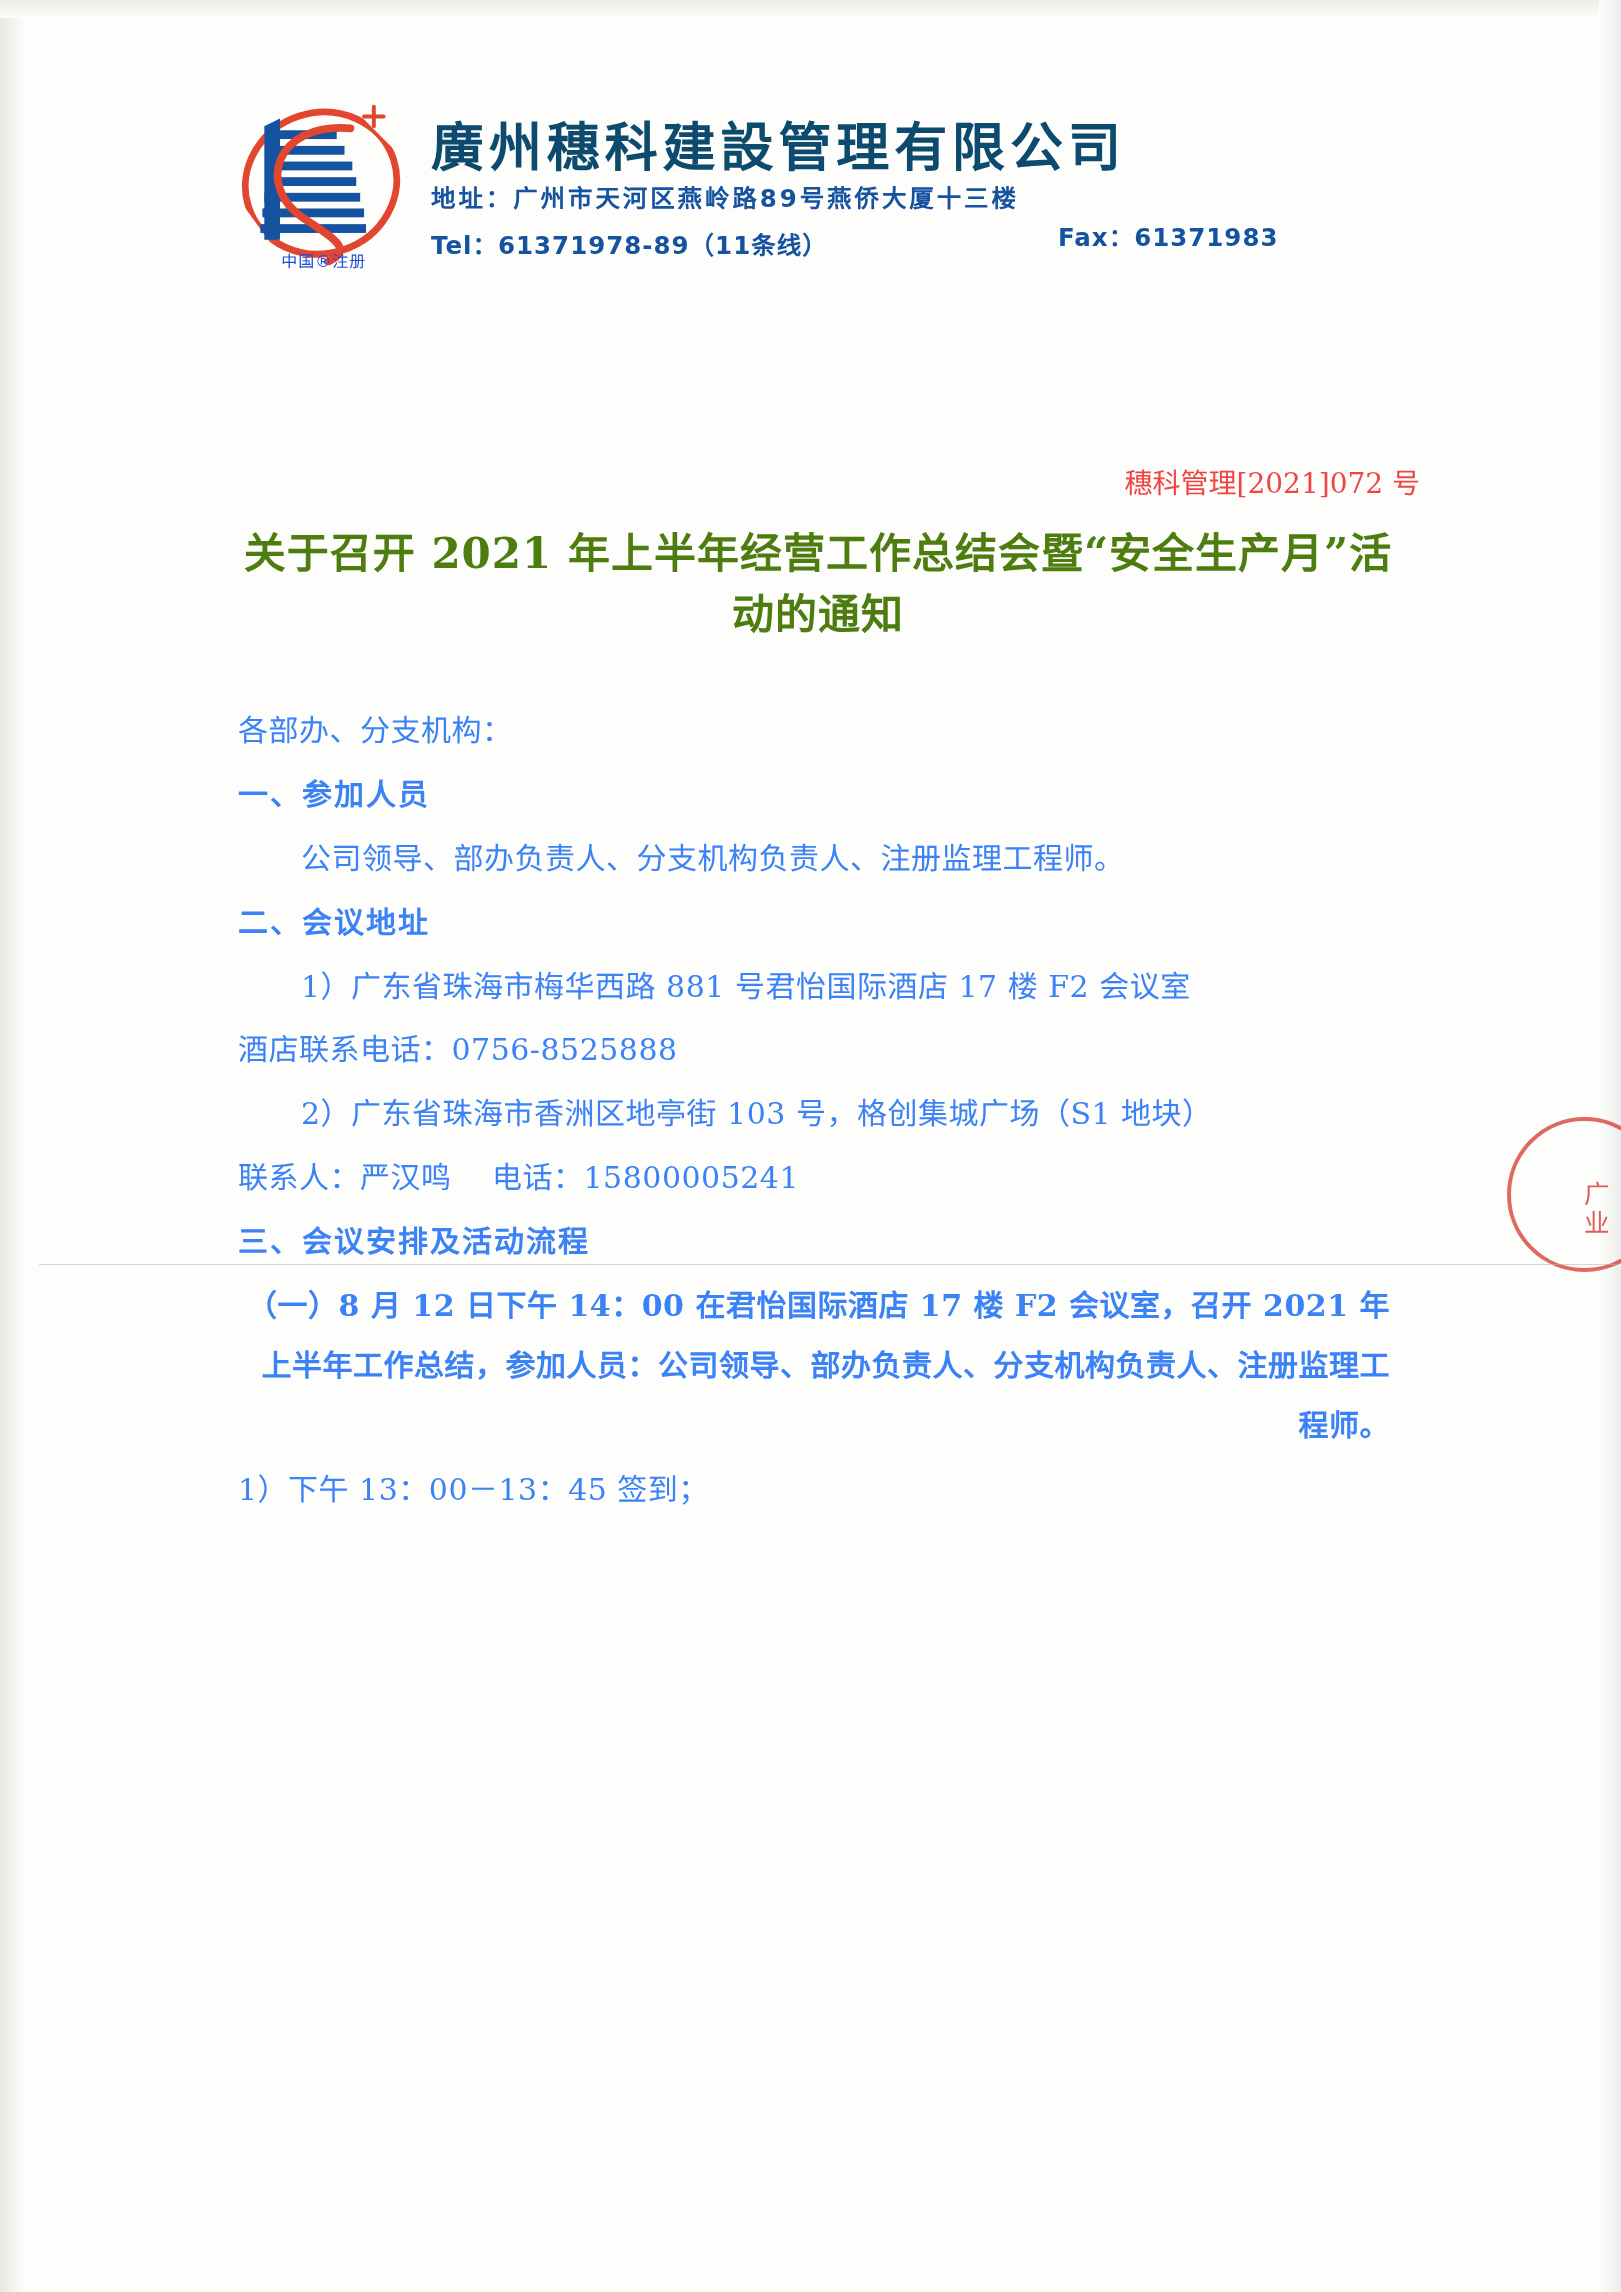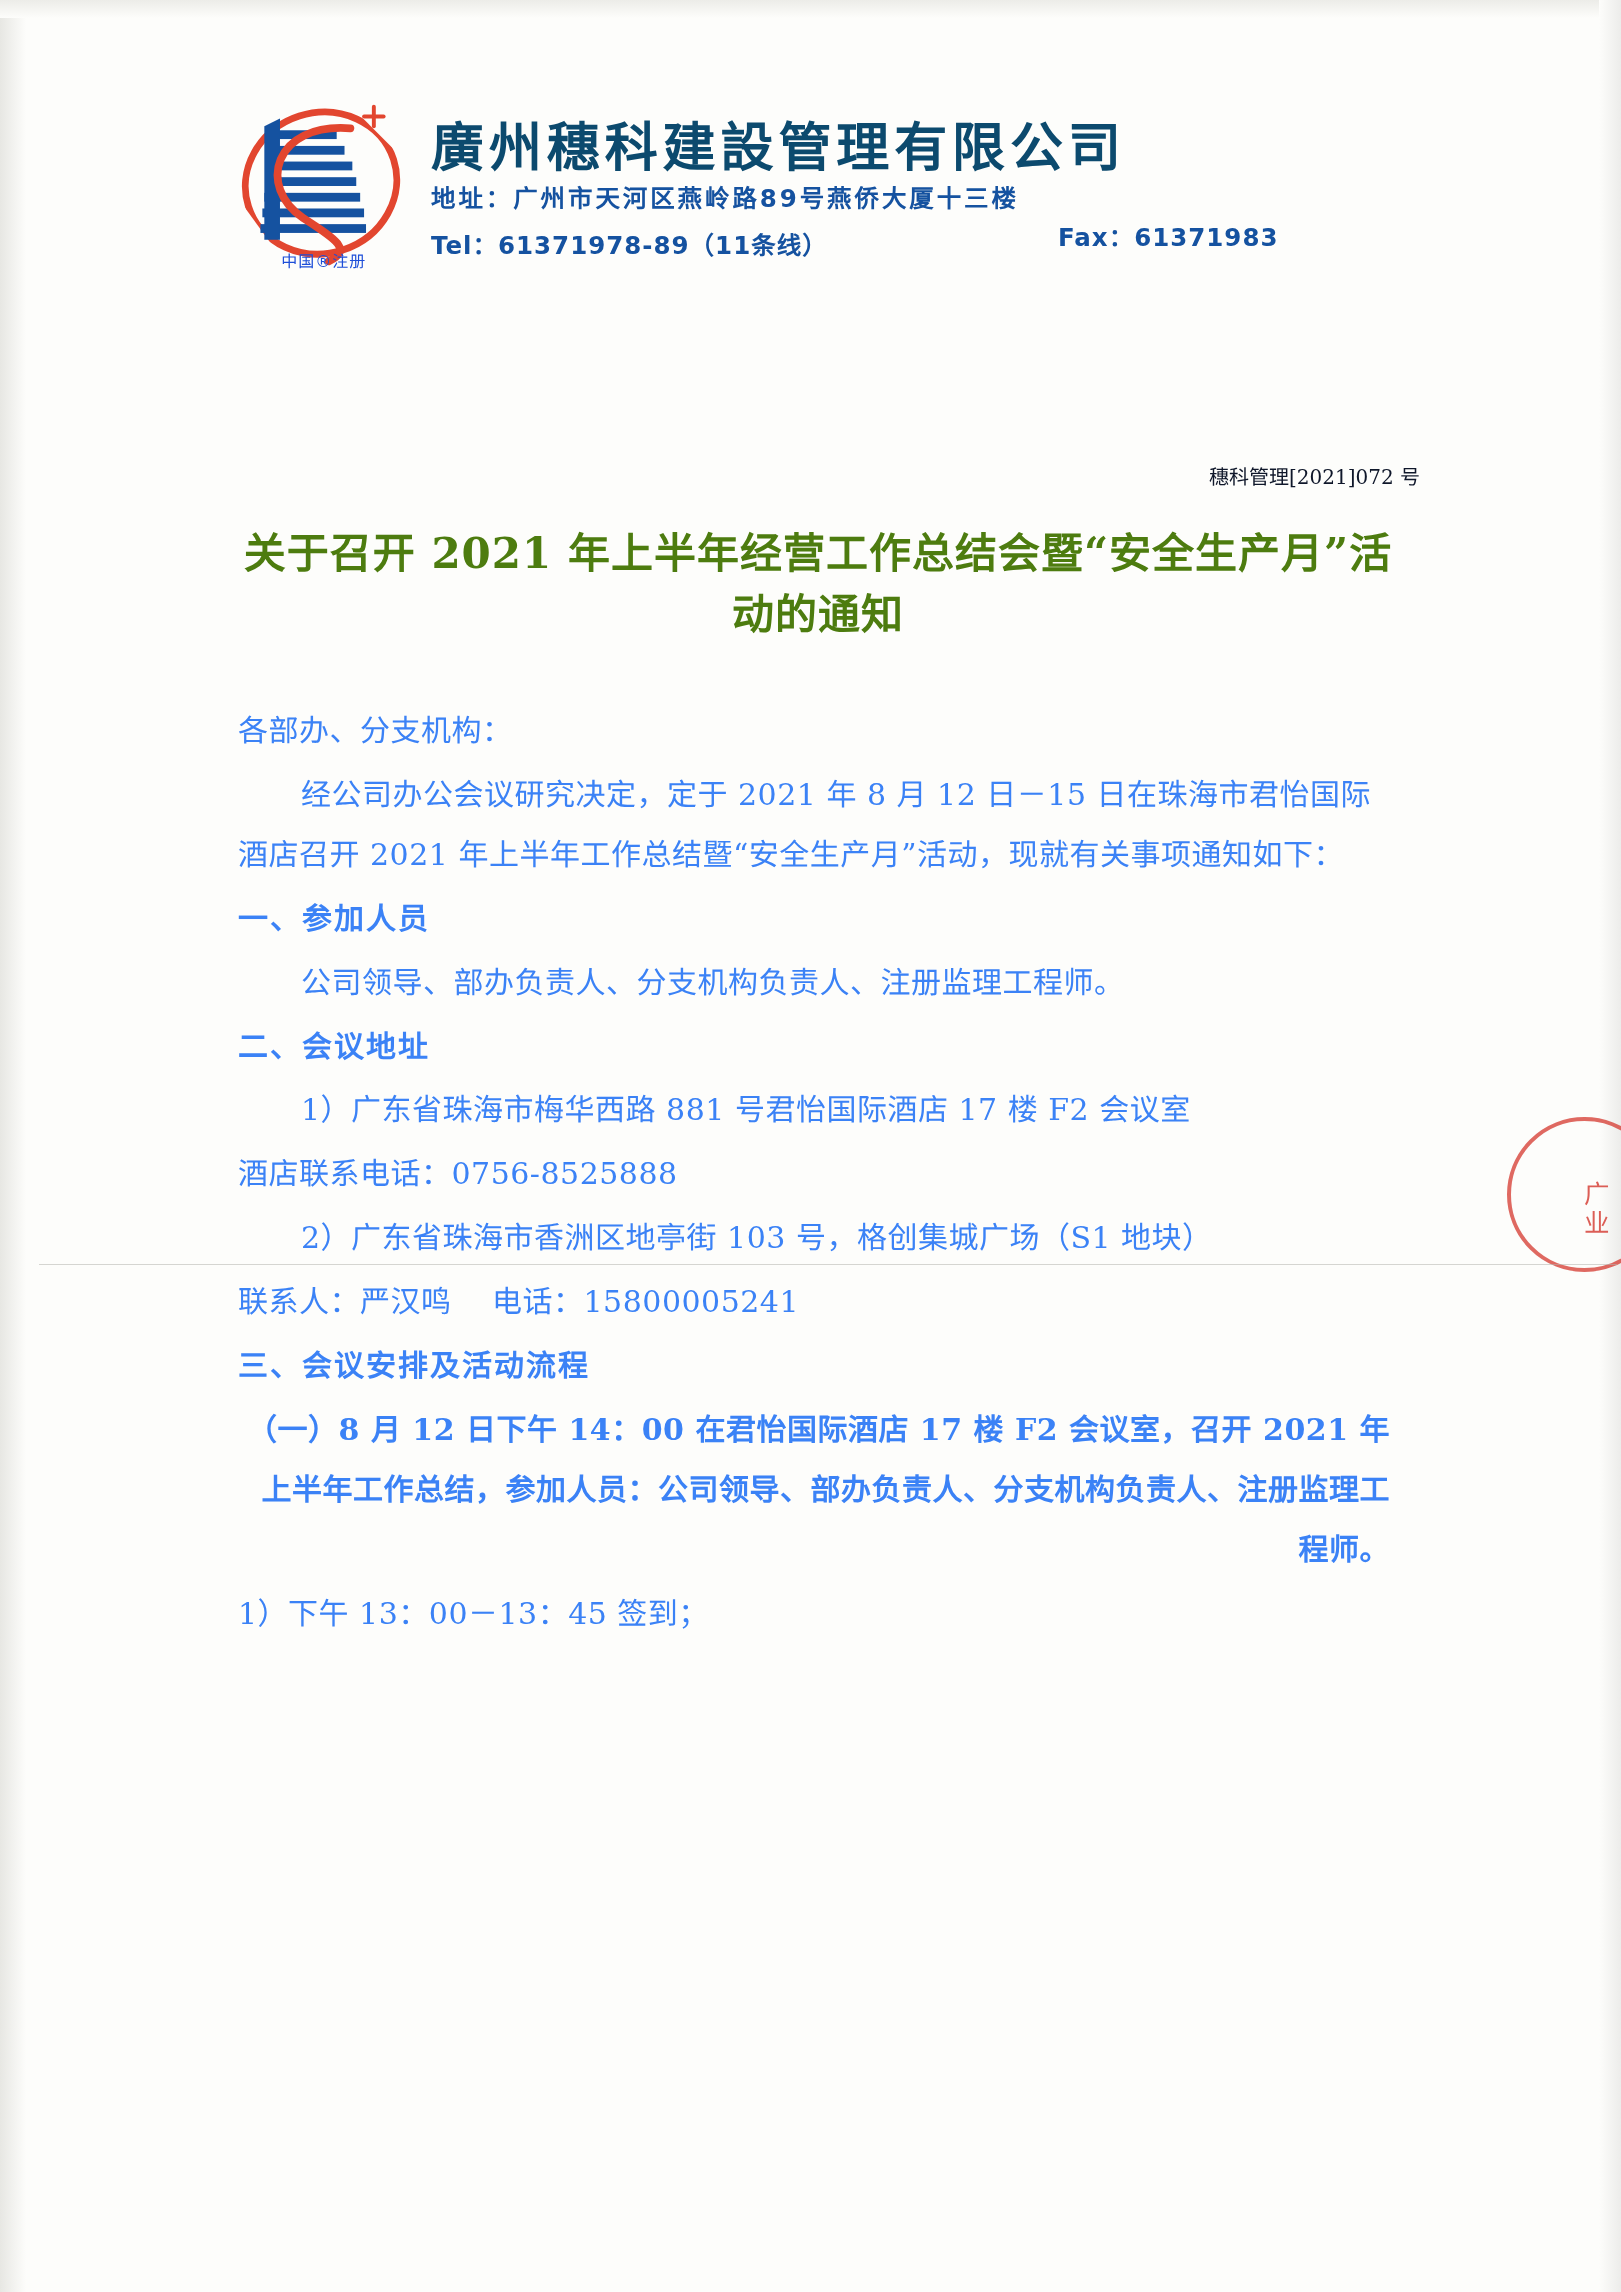--- a/index.html
+++ b/index.html
@@ -99,22 +99,22 @@
     white-space: nowrap;
   }
   .contact-tel { position: absolute; left: 0; top: 8px; }
   .contact-fax { position: absolute; left: 627px; top: 0; }
 
   
   .doc-number {
     position: absolute;
     right: 201px;
     top: 461px;
-    font-size: 20px;
-    color: #0f172a;
+    font-size: 28px;
+    color: #ef4444;
     font-family: "DejaVu Serif", "Liberation Serif", serif;
     white-space: nowrap;
   }
   .doc-title {
     position: absolute;
     left: 235px;
     top: 524px;
     width: 1166px;
     text-align: center;
     font-family: "DejaVu Serif", "Liberation Serif", serif;
@@ -231,21 +231,20 @@
   </div>
 
   <div class="doc-number">穗科管理[2021]072 号</div>
 
   <div class="doc-title">关于召开 2021 年上半年经营工作总结会暨“安全生产月”活动的通知</div>
 
   <div class="content">
 
     <p>各部办、分支机构：</p>
 
-    <p class="indent">经公司办公会议研究决定，定于 2021 年 8 月 12 日－15 日在珠海市君怡国际酒店召开 2021 年上半年工作总结暨“安全生产月”活动，现就有关事项通知如下：</p>
 
     <p class="heading">一、参加人员</p>
     <p class="indent">公司领导、部办负责人、分支机构负责人、注册监理工程师。</p>
 
     <p class="heading">二、会议地址</p>
     <p class="indent">1）广东省珠海市梅华西路 881 号君怡国际酒店 17 楼 F2 会议室</p>
     <p>酒店联系电话：0756-8525888</p>
     <p class="indent">2）广东省珠海市香洲区地亭街 103 号，格创集城广场（S1 地块）</p>
     <p>联系人：严汉鸣　 电话：15800005241</p>
 

